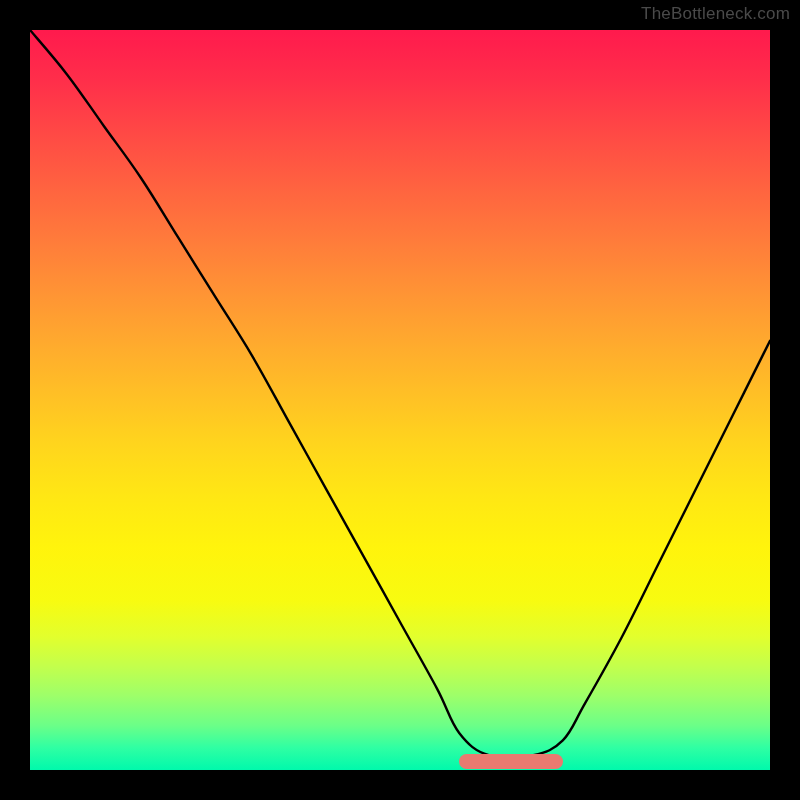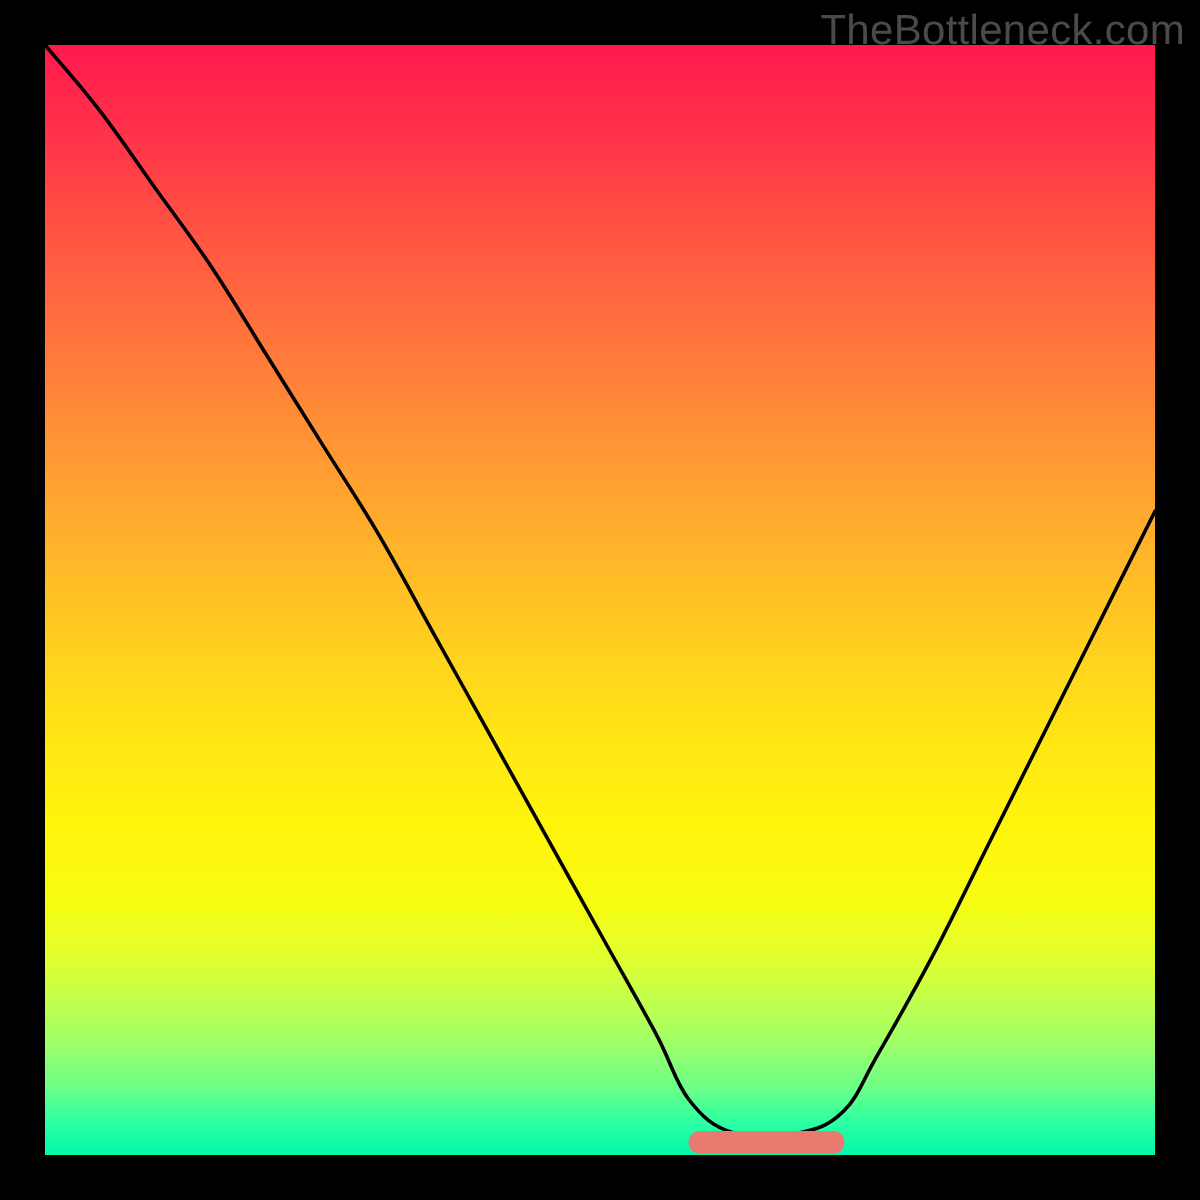--- a/index.html
+++ b/index.html
@@ -15,21 +15,21 @@
     position: relative;
     width: 800px;
     height: 800px;
     background: #000;
   }
   .watermark {
     position: absolute;
     top: 4px;
     right: 10px;
     color: #4a4a4a;
-    font-size: 28px;
+    font-size: 17px;
     font-weight: 500;
     letter-spacing: 0.2px;
     z-index: 10;
   }
   .plot {
     position: absolute;
     left: 30px;
     top: 30px;
     width: 740px;
     height: 740px;

